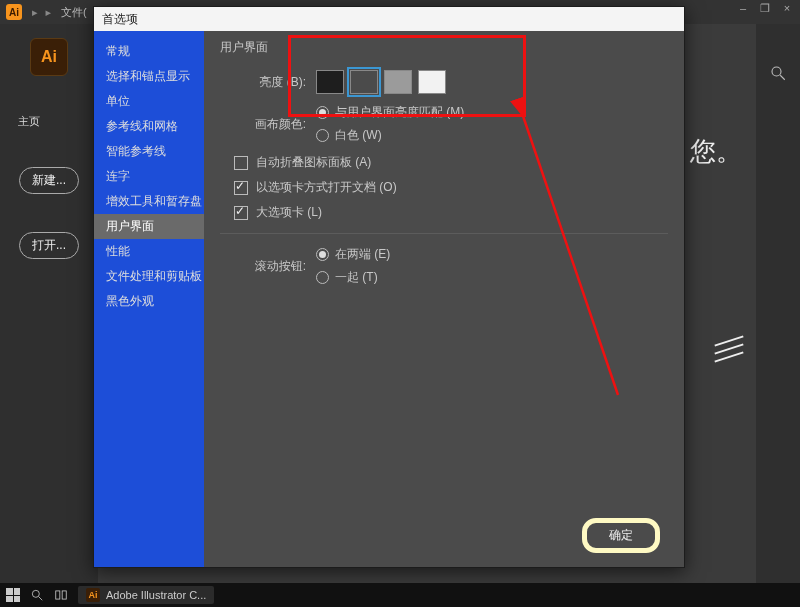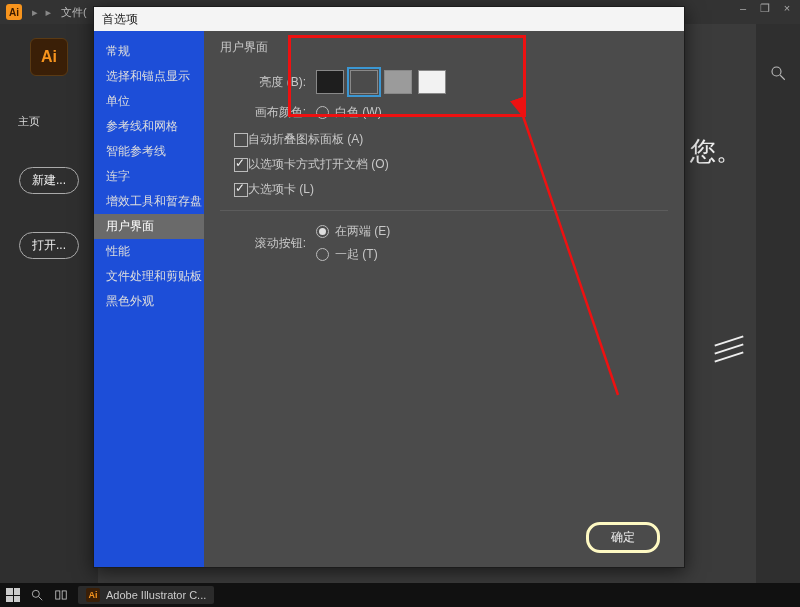--- a/index.html
+++ b/index.html
@@ -31,25 +31,25 @@
   .dlg-main{flex:1;padding:8px 16px 12px 16px;color:#c8c8c8;font-size:12px;position:relative;}
   .section-title{color:#c8c8c8;margin-bottom:14px;}
   .row{display:flex;align-items:center;margin:10px 0;}
   .row .label{width:86px;text-align:right;margin-right:10px;color:#c8c8c8;}
   .swatches{display:flex;gap:6px;}
   .swatch{width:26px;height:22px;border:1px solid #888;cursor:pointer;}
   .swatch.sel{outline:2px solid #3b97d3;outline-offset:1px;}
   .radio{display:flex;align-items:center;gap:6px;margin-right:18px;}
   .radio .dot{width:11px;height:11px;border:1px solid #bbb;border-radius:50%;display:inline-block;position:relative;}
   .radio.checked .dot::after{content:"";position:absolute;inset:2px;background:#ddd;border-radius:50%;}
-  .chk{display:flex;align-items:center;margin:8px 0 8px 14px;}
+  .chk{display:flex;align-items:center;gap:8px;margin:8px 0 8px 14px;}
   .chk .box{width:12px;height:12px;border:1px solid #bbb;display:inline-block;position:relative;}
   .chk.checked .box::after{content:"✓";position:absolute;left:0;top:-3px;color:#eee;font-size:12px;}
   .divider{height:1px;background:#5c5c5c;margin:12px 0;}
-  .ok-btn{position:absolute;right:24px;bottom:14px;border:3px solid #fef9c3;border-radius:14px;background:transparent;color:#eee;padding:4px 22px;font-size:12px;cursor:pointer;}
+  .ok-btn{position:absolute;right:24px;bottom:14px;border:5px solid #fef9c3;border-radius:14px;background:transparent;color:#eee;padding:4px 22px;font-size:12px;cursor:pointer;}
   
   .anno-box{position:absolute;border:3px solid #e11;pointer-events:none;}
   .anno-arrow{position:absolute;pointer-events:none;}
 
   
   .taskbar{position:absolute;left:0;right:0;bottom:0;height:24px;background:#111;display:flex;align-items:center;padding:0 6px;gap:10px;color:#ccc;font-size:11px;}
   .taskbar .win{width:14px;height:14px;display:grid;grid-template-columns:1fr 1fr;grid-template-rows:1fr 1fr;gap:1px;}
   .taskbar .win span{background:#ccc;}
   .taskbar .task{display:flex;align-items:center;gap:6px;background:#2b2b2b;padding:2px 8px;border-radius:2px;}
   .taskbar .task .ai{width:14px;height:14px;background:#3a1f07;color:#f7941d;font-size:9px;font-weight:bold;display:flex;align-items:center;justify-content:center;border-radius:2px;}
@@ -123,20 +123,24 @@
             <div class="swatch" style="background: rgb(30, 30, 30);"></div>
             <div class="swatch sel" style="background: rgb(75, 75, 75);"></div>
             <div class="swatch" style="background: rgb(155, 155, 155);"></div>
             <div class="swatch" style="background: rgb(242, 242, 242);"></div>
           </div>
       </div>
 
       <div class="row">
         <div class="label">画布颜色:</div>
         <div id="canvas-radios" style="display:flex;flex-direction:column;gap:6px;">
+            <div class="radio checked">
+              <span class="dot"></span>
+              <span>与用户界面亮度匹配 (M)</span>
+            </div>
             <div class="radio">
               <span class="dot"></span>
               <span>白色 (W)</span>
             </div>
           </div>
       </div>
 
       <div id="checkboxes">
           <div class="chk">
             <span class="box"></span>

